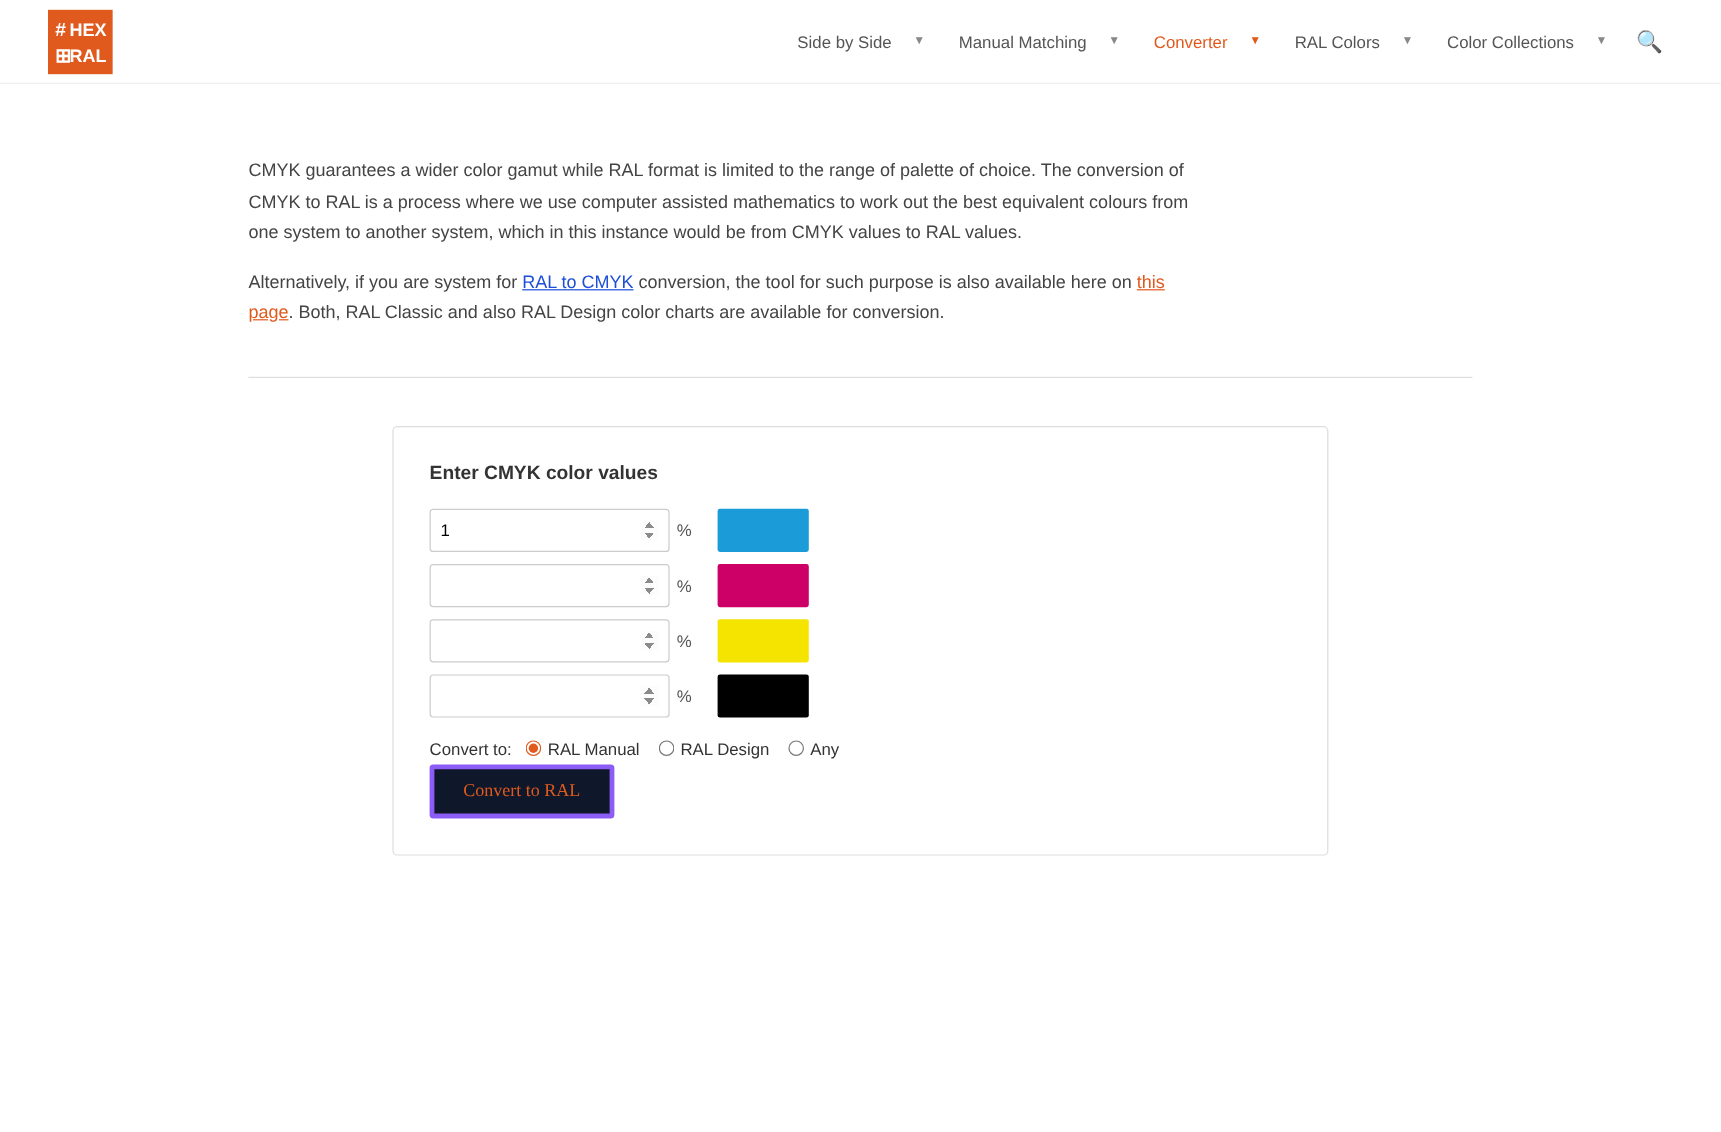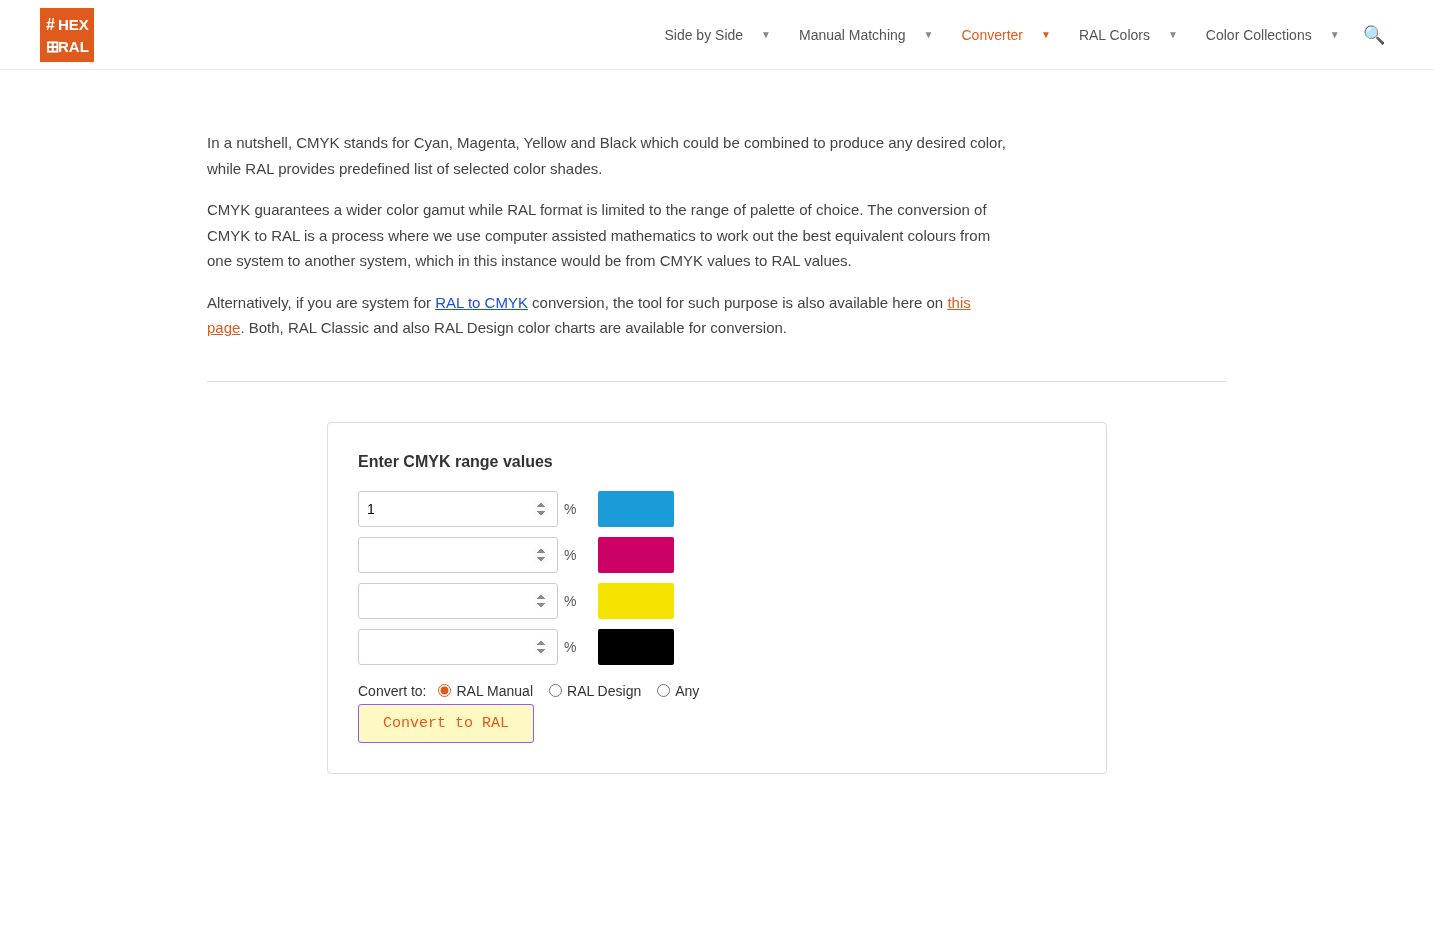--- a/index.html
+++ b/index.html
@@ -167,27 +167,27 @@
     }
     .radio-label input[type="radio"] {
       accent-color: #e05a1e;
       cursor: pointer;
     }
 
     
     .convert-btn {
       display: inline-block;
       padding: 10px 24px;
-      border: 1px solid #8b5cf6;
-      background: #fef9c3;
+      border: 4px solid #8b5cf6;
+      background: #0f172a;
       color: #e05a1e;
       font-size: 15px;
       border-radius: 3px;
       cursor: pointer;
-      font-family: Liberation Mono, monospace;
+      font-family: Liberation Serif, serif;
       transition: background 0.2s, color 0.2s;
     }
 
     
     input[type=number]::-webkit-inner-spin-button,
     input[type=number]::-webkit-outer-spin-button {
       opacity: 1;
     }
   </style>
 </head>
@@ -225,31 +225,30 @@
       <span>Color Collections</span>
       <span class="chevron">▼</span>
     </a>
     <button class="search-icon-btn">🔍</button>
   </nav>
 </header>
 
 <main>
 
   <div class="description">
-    <p>In a nutshell, CMYK stands for Cyan, Magenta, Yellow and Black which could be combined to produce any desired color, while RAL provides predefined list of selected color shades.</p>
     <p>CMYK guarantees a wider color gamut while RAL format is limited to the range of palette of choice. The conversion of CMYK to RAL is a process where we use computer assisted mathematics to work out the best equivalent colours from one system to another system, which in this instance would be from CMYK values to RAL values.</p>
     <p>
       <span>Alternatively, if you are system for </span><a href="#" class="underline-only">RAL to CMYK</a><span> conversion, the tool for such purpose is also available here on </span><a href="#">this page</a><span>. Both, RAL Classic and also RAL Design color charts are available for conversion.</span>
     </p>
   </div>
 
   <hr class="divider">
 
   <div class="converter-box">
-    <h2>Enter CMYK range values</h2>
+    <h2>Enter CMYK color values</h2>
 
     
     <div class="cmyk-row">
       <input type="number" class="cmyk-input" value="1" min="0" max="100" style="">
       <span class="percent-label">%</span>
       <div class="color-swatch" style="background:#1b9cd8;"></div>
     </div>
 
     
     <div class="cmyk-row">

